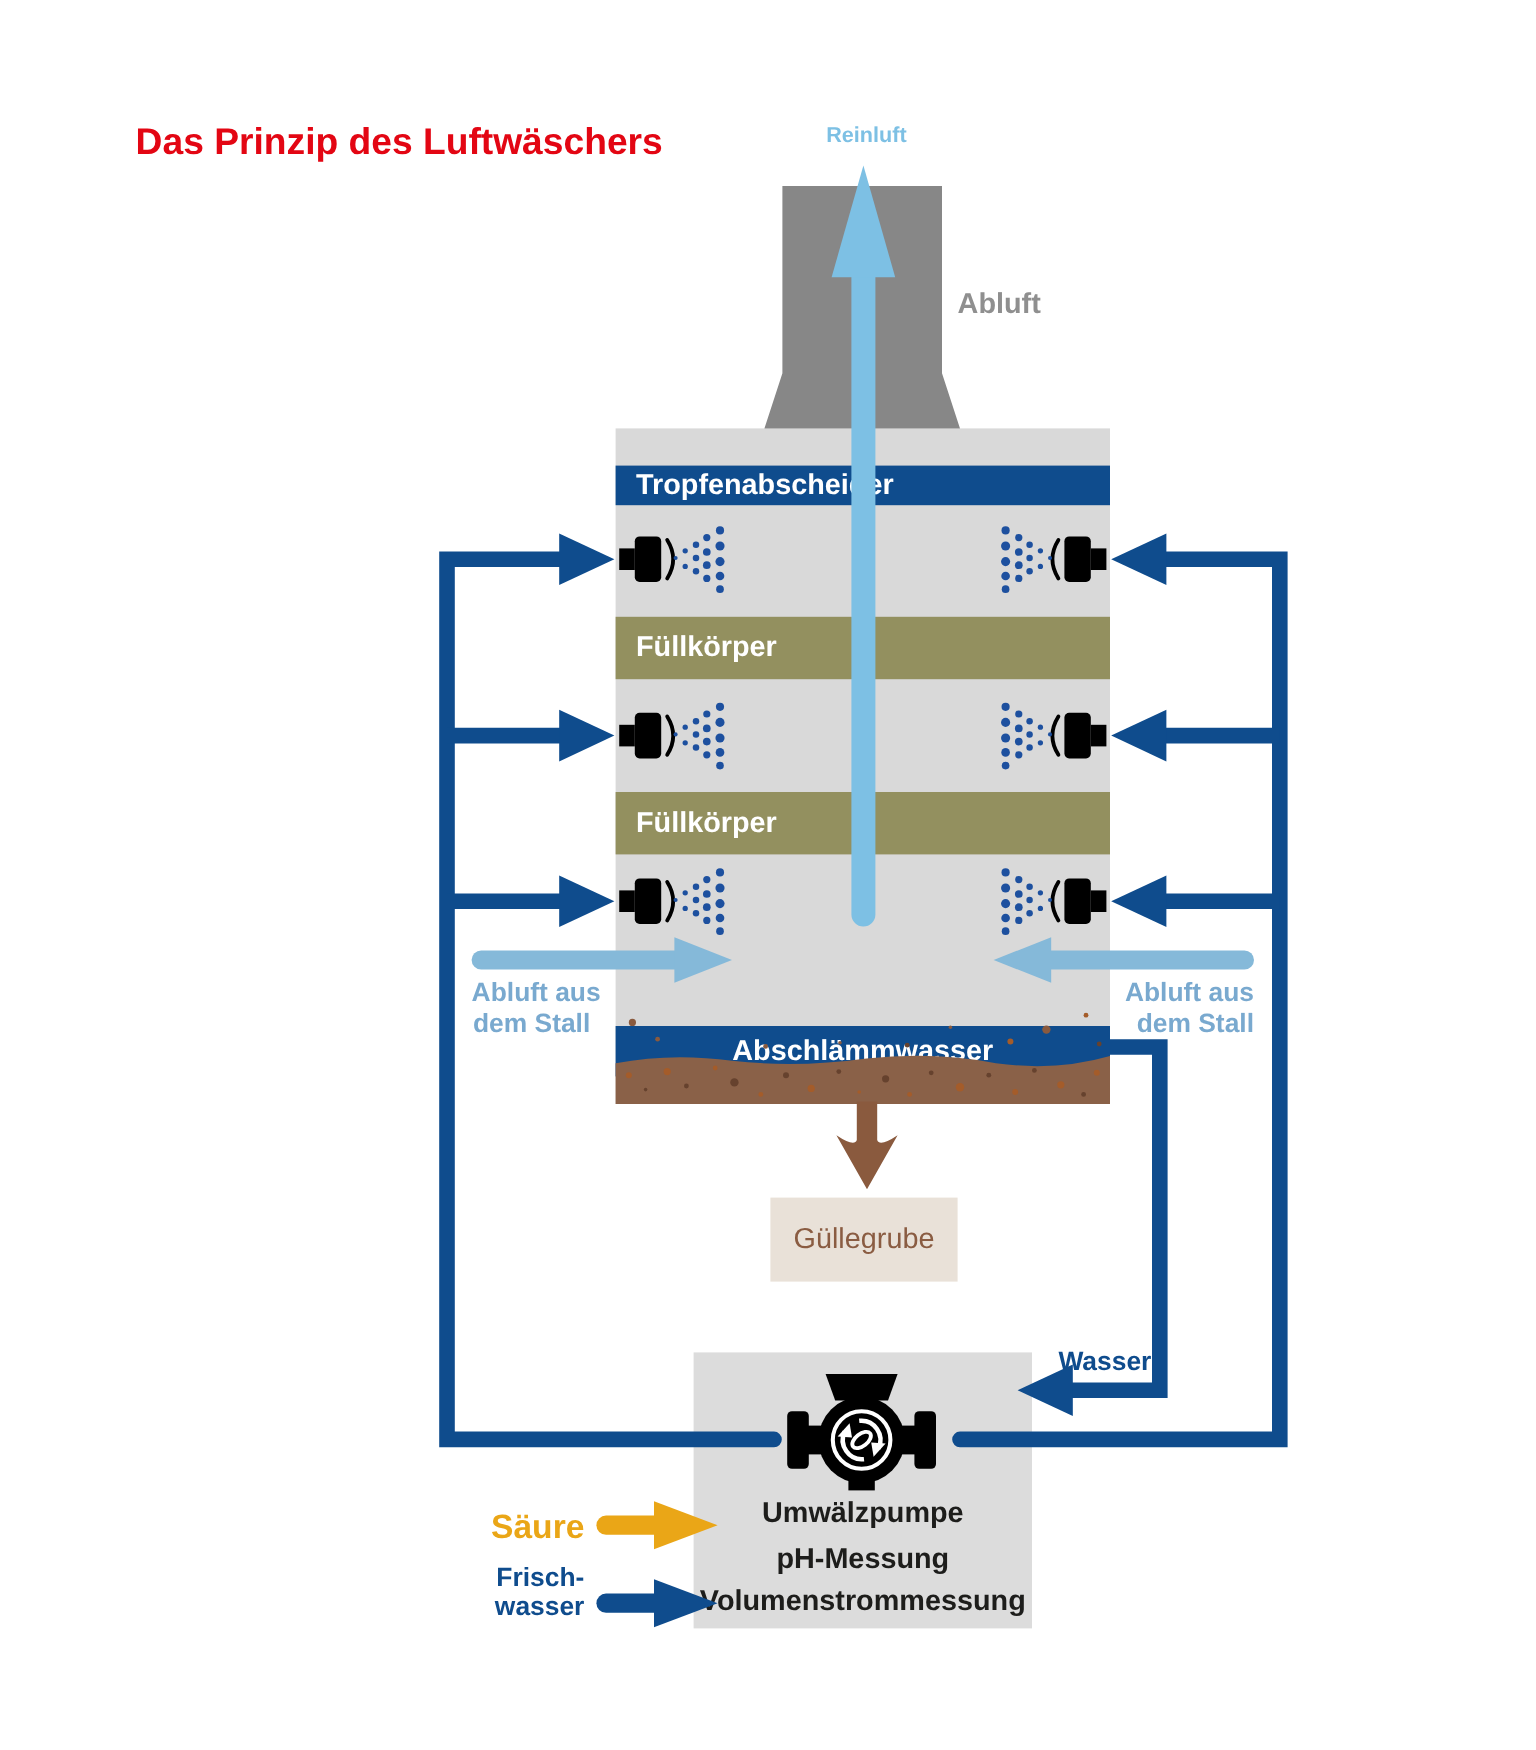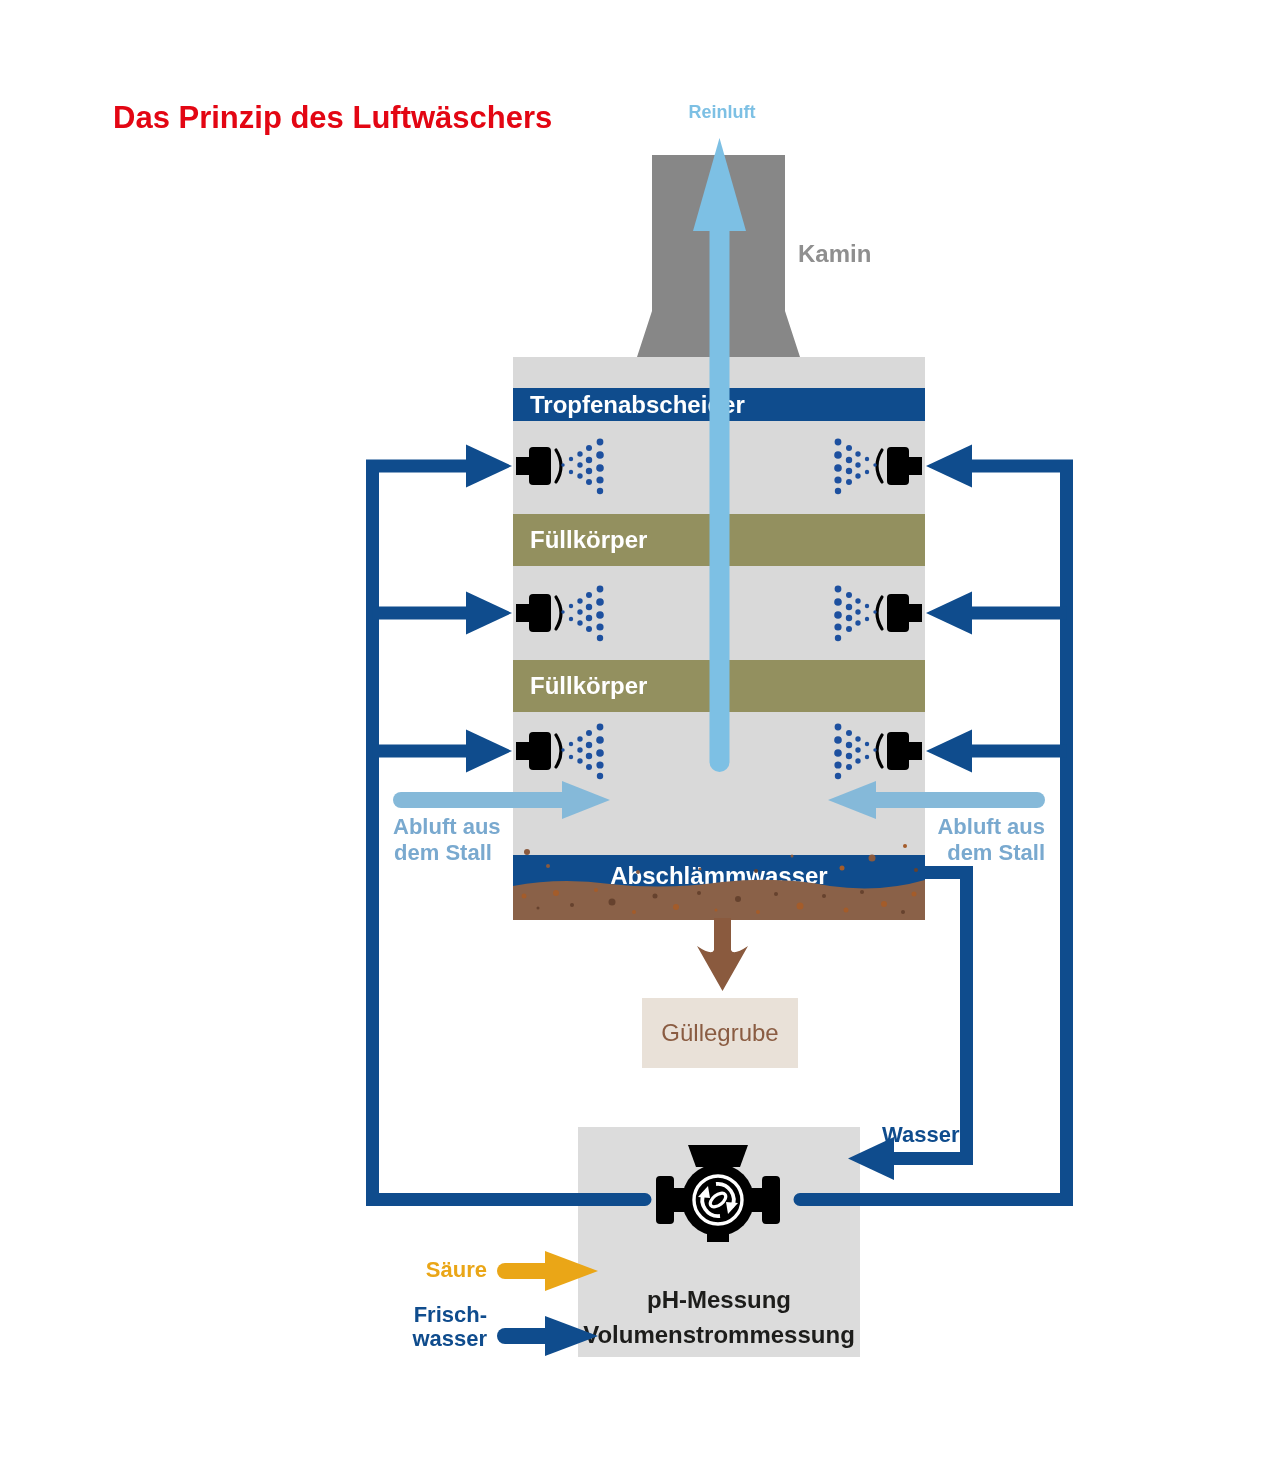--- a/index.html
+++ b/index.html
@@ -21,21 +21,21 @@
   #kamin{left:798px;top:240px;font-size:24px;color:var(--kamin-text);}
   .abluft{font-size:22px;color:var(--abluft-text);line-height:1.2;white-space:nowrap;font-weight:bold;position:absolute;}
   #abluft-left{left:393px;top:814px;width:100px;text-align:center;}
   #abluft-right{left:923px;top:814px;width:122px;text-align:right;}
   #guelle-box{left:642px;top:998px;width:156px;height:70px;background:var(--guelle-bg);
               color:var(--guelle-text);font-weight:normal;font-size:24px;text-align:center;line-height:70px;}
   #pump-box{left:578px;top:1127px;width:282px;height:230px;background:var(--pump-box-gray);}
   .pump-lbl{left:578px;width:282px;text-align:center;font-size:24px;color:var(--text-black);}
   #pump-l1{top:1247px;} #pump-l2{top:1286px;} #pump-l3{top:1321px;}
   #wasser{left:882px;top:1122px;font-size:22px;color:var(--navy);}
-  #saeure{left:377px;top:1257px;width:110px;text-align:right;font-size:22px;color:var(--gold);}
+  #saeure{left:377px;top:1257px;width:110px;text-align:right;font-size:28px;color:var(--gold);}
   #frisch{left:377px;top:1303px;width:110px;text-align:right;font-size:22px;color:var(--navy);line-height:1.1;}
   #overlay{left:0;top:0;width:1280px;height:1458px;pointer-events:none;}
 </style>
 </head>
 <body>
 
 <div id="canvas">
 
   <div id="title" class="lbl">Das Prinzip des Luftwäschers</div>
 
@@ -48,33 +48,34 @@
     <span>Füllkörper</span>
   </div>
   <div id="band-fk2" class="abs band band-olive">
     <span>Füllkörper</span>
   </div>
   <div id="band-absch" class="abs band band-navy">
     <span>Abschlämmwasser</span>
   </div>
 
   <div id="reinluft" class="lbl">Reinluft</div>
-  <div id="kamin" class="lbl">Kamin</div>
+  <div id="kamin" class="lbl">Abluft</div>
   <div id="abluft-left" class="abluft">
     <span>Abluft aus</span><br>
     <span>dem Stall</span>
   </div>
   <div id="abluft-right" class="abluft">
     <span>Abluft aus</span><br>
     <span>dem Stall</span>
   </div>
   <div id="guelle-box" class="abs">
     <span>Güllegrube</span>
   </div>
   <div id="pump-box" class="abs"></div>
+  <div id="pump-l1" class="lbl pump-lbl">Umwälzpumpe</div>
   <div id="pump-l2" class="lbl pump-lbl">pH-Messung</div>
   <div id="pump-l3" class="lbl pump-lbl">Volumenstrommessung</div>
   <div id="wasser" class="lbl">Wasser</div>
   <div id="saeure" class="lbl">Säure</div>
   <div id="frisch" class="lbl">
     <span>Frisch-</span><br>
     <span>wasser</span>
   </div>
 
   <svg id="overlay" class="abs" viewBox="0 0 1280 1458">

